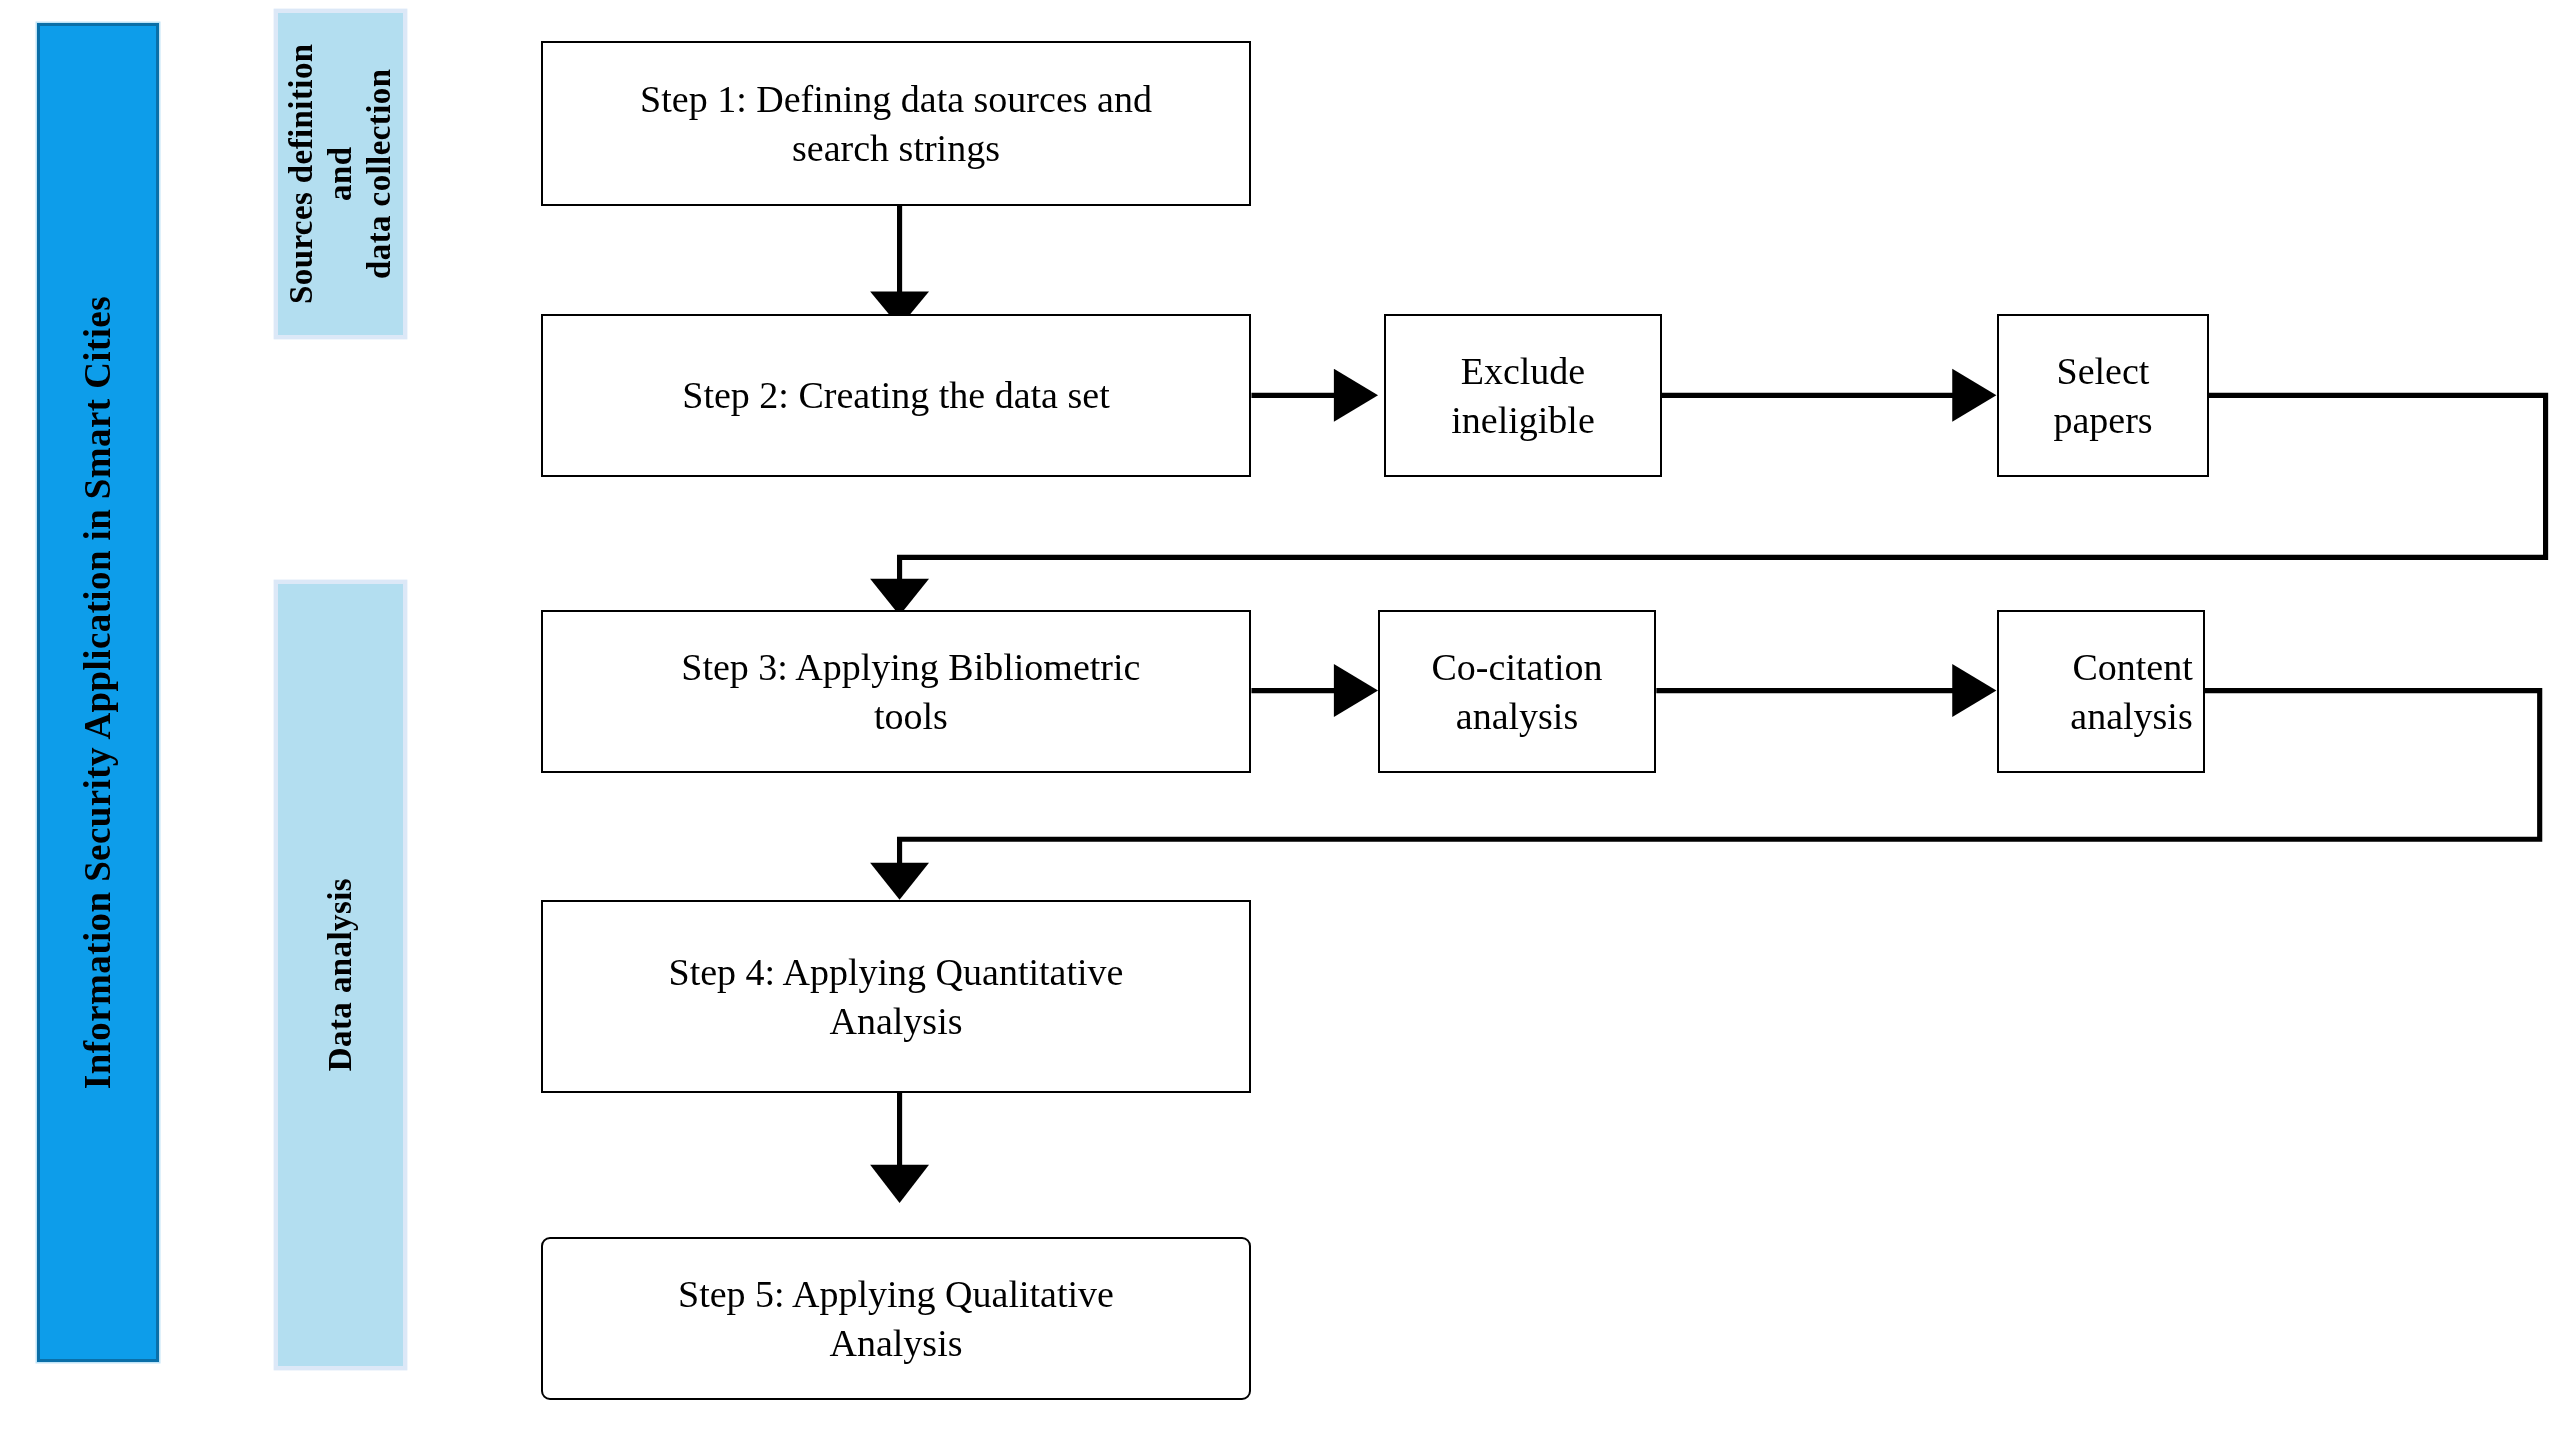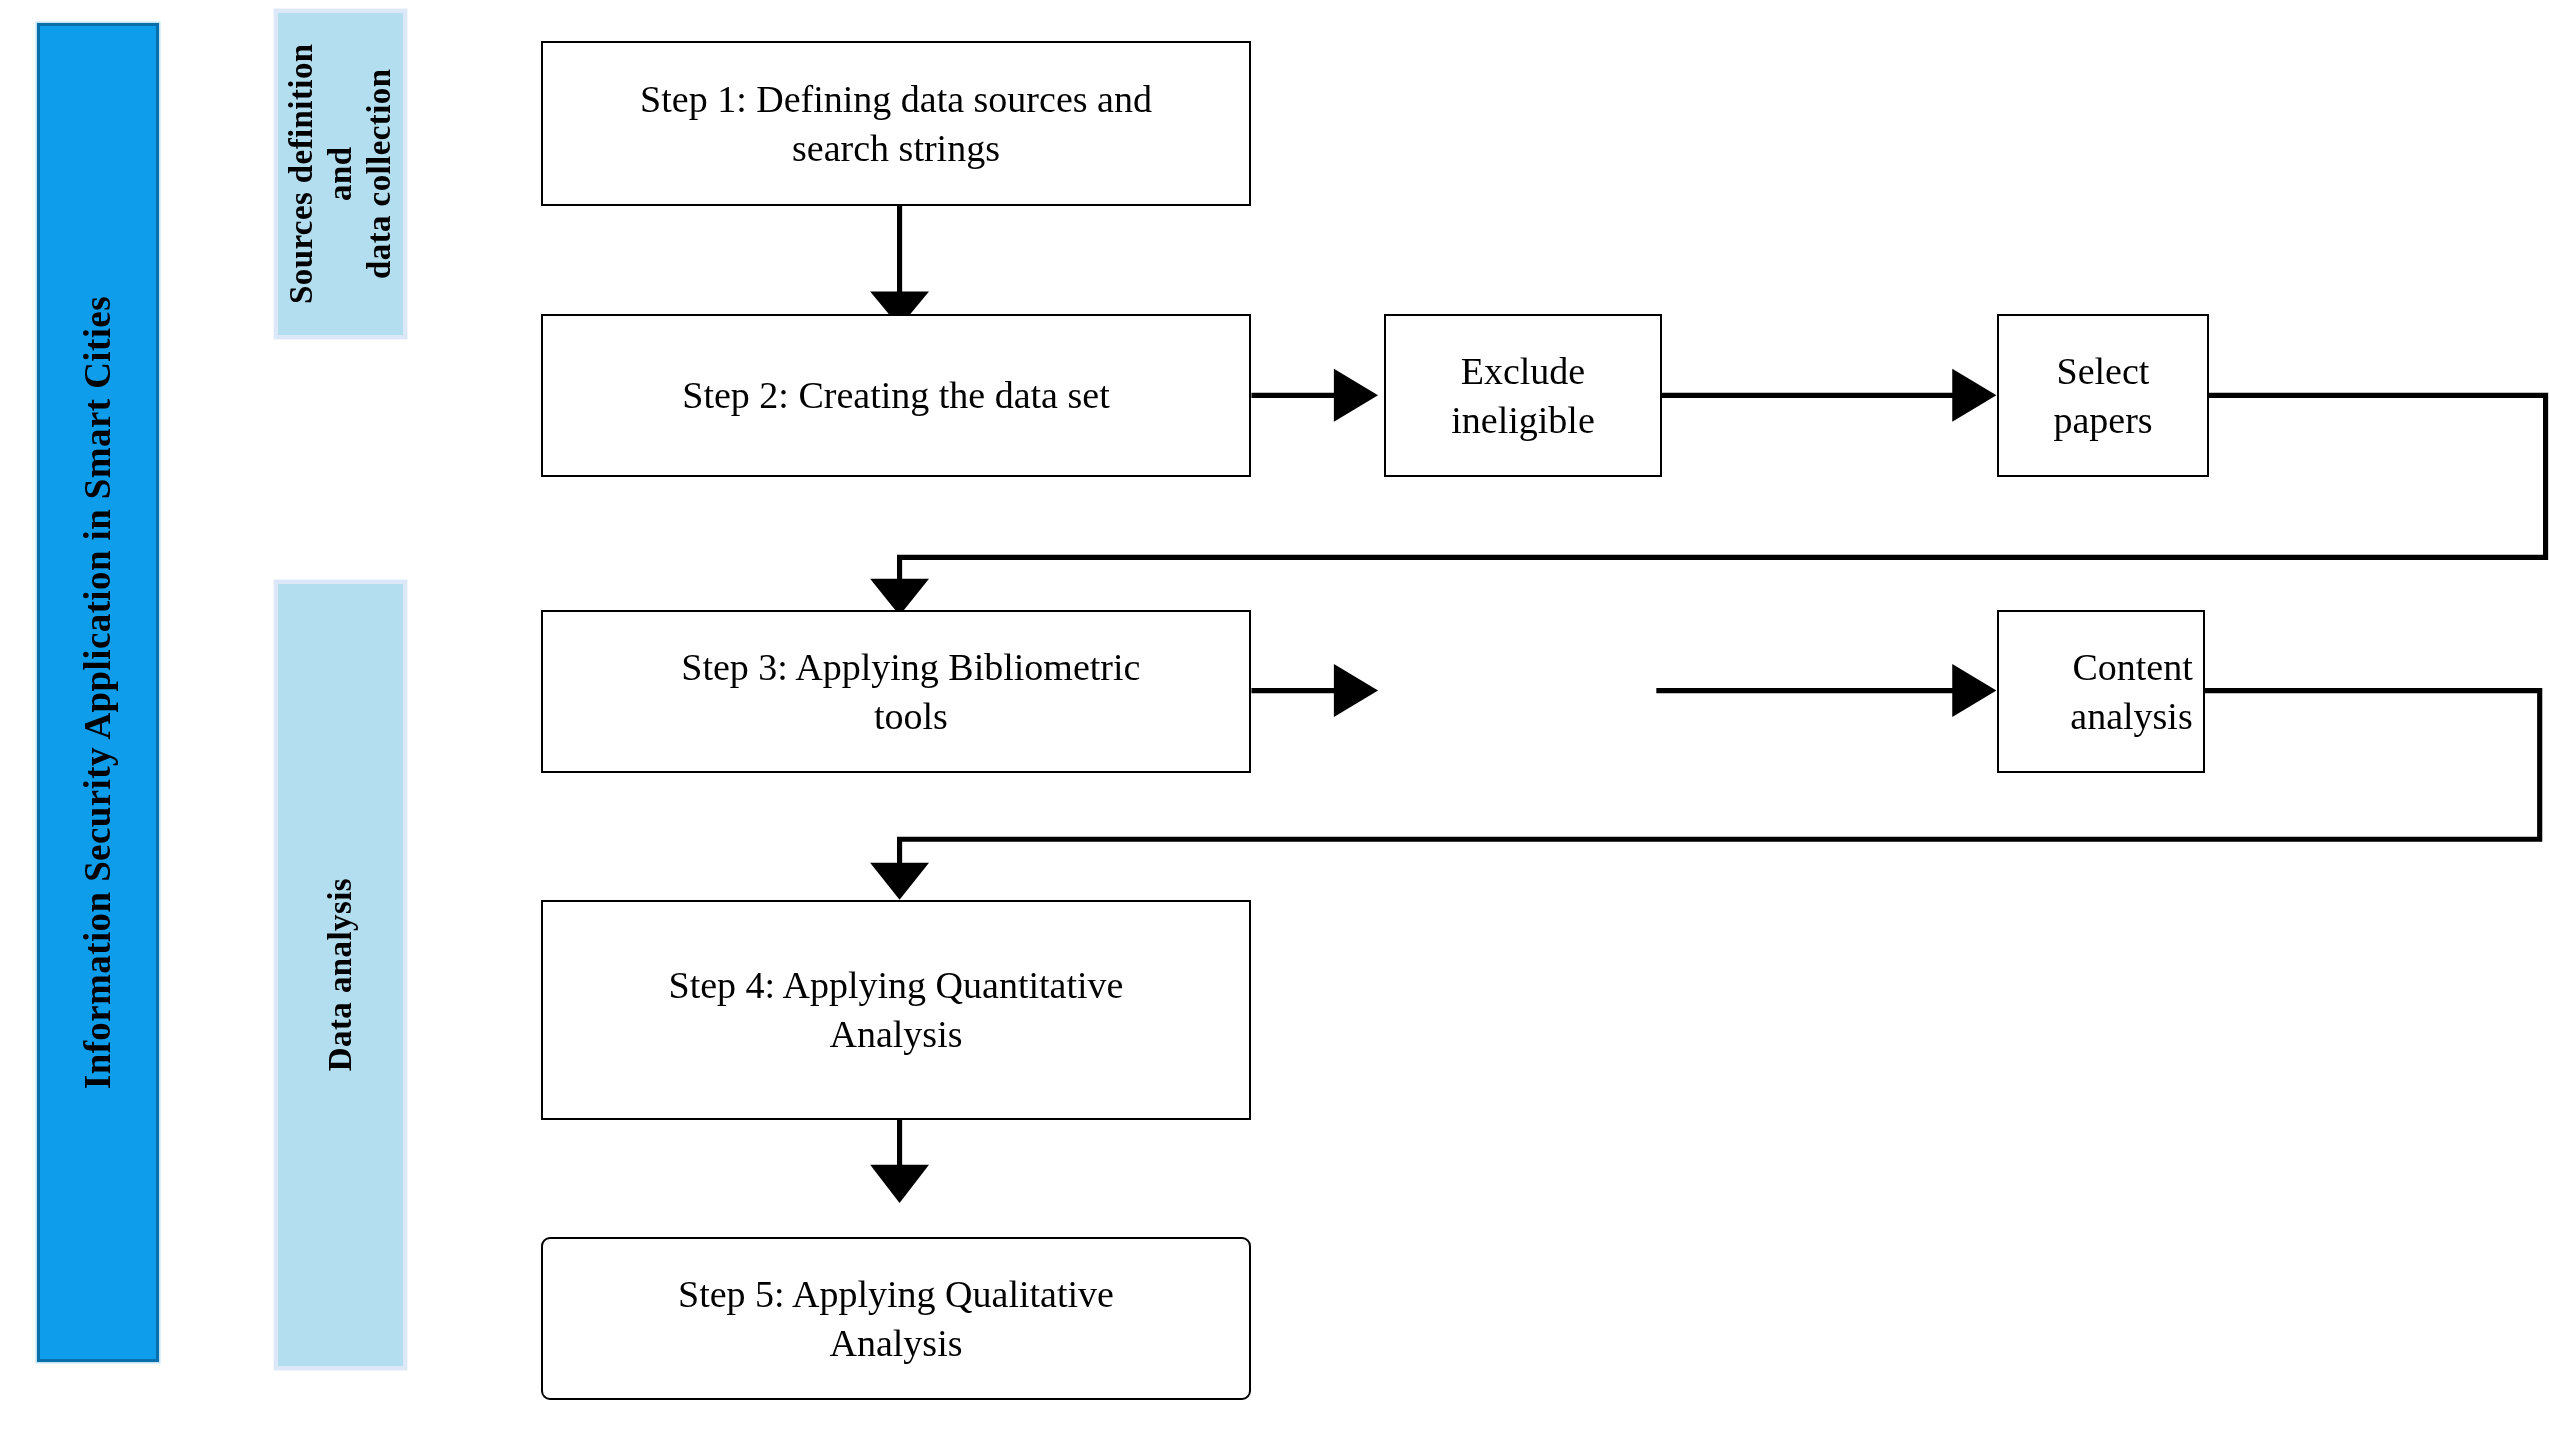--- a/index.html
+++ b/index.html
@@ -122,26 +122,29 @@
 
   <div class="box" style="left:1997px;top:314px;width:212px;height:163px;">
     <span>Select papers</span>
   </div>
 
   <div class="box" style="left:541px;top:610px;width:710px;height:163px;padding-left:40px;">
     <span>Step 3: Applying Bibliometric
 tools</span>
   </div>
 
+  <div class="box" style="left:1378px;top:610px;width:278px;height:163px;">
+    <span>Co-citation analysis</span>
+  </div>
 
   <div class="box" style="left:1997px;top:610px;width:208px;height:163px;text-align:right;">
     <span>Content analysis</span>
   </div>
 
-  <div class="box" style="left:541px;top:900px;width:710px;height:220px;">
+  <div class="box" style="left:541px;top:900px;width:710px;height:193px;">
     <span>Step 4: Applying Quantitative
 Analysis</span>
   </div>
 
   <div class="box" style="left:541px;top:1237px;width:710px;height:163px;border-radius:9px;">
     <span>Step 5: Applying Qualitative
 Analysis</span>
   </div>
 
 </div>

